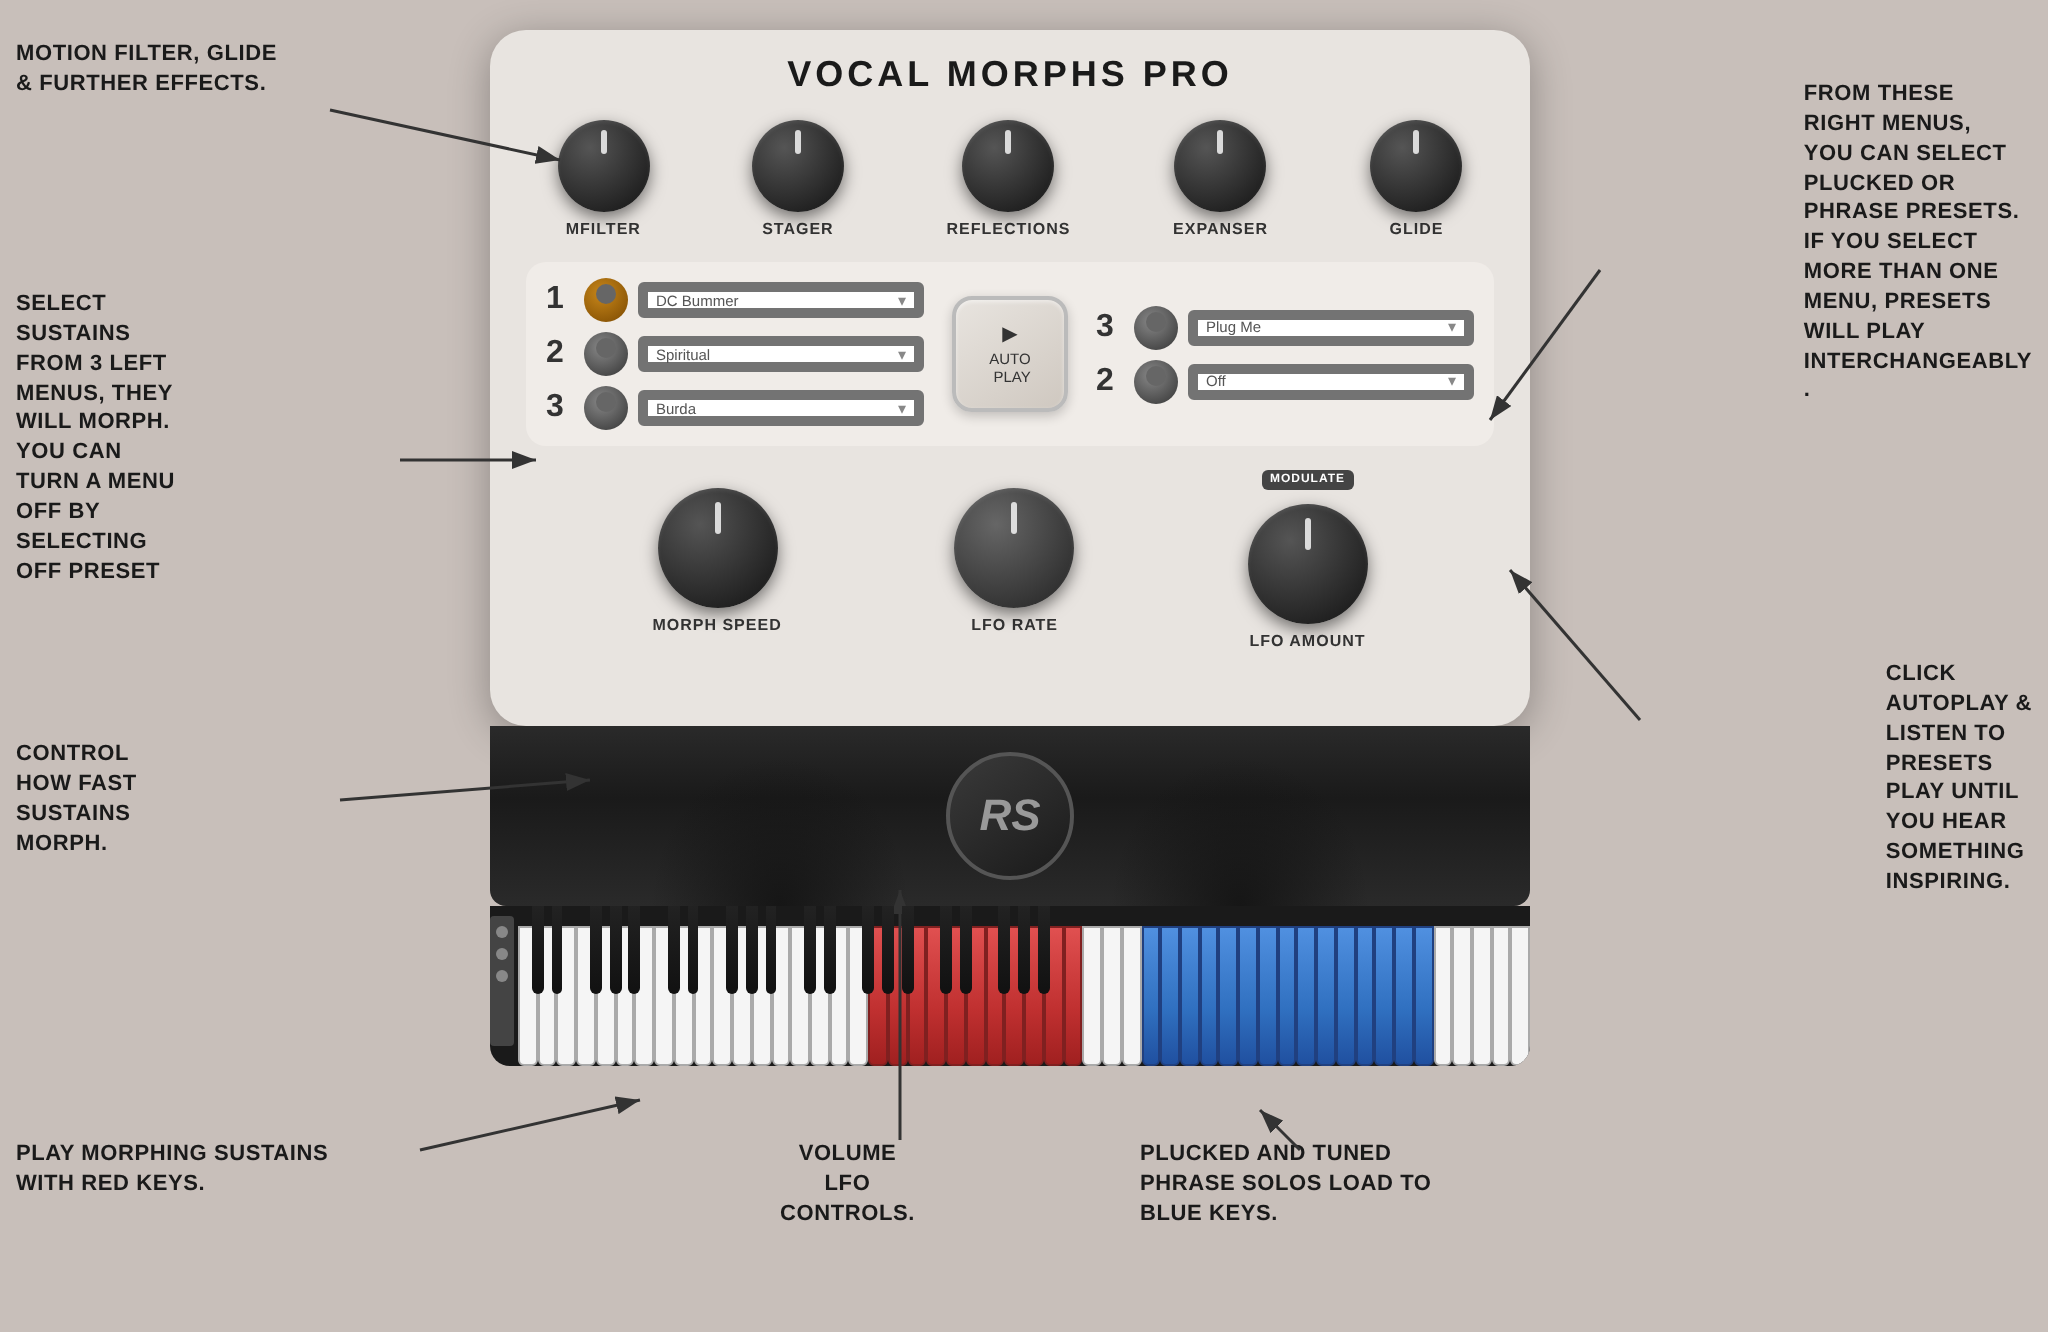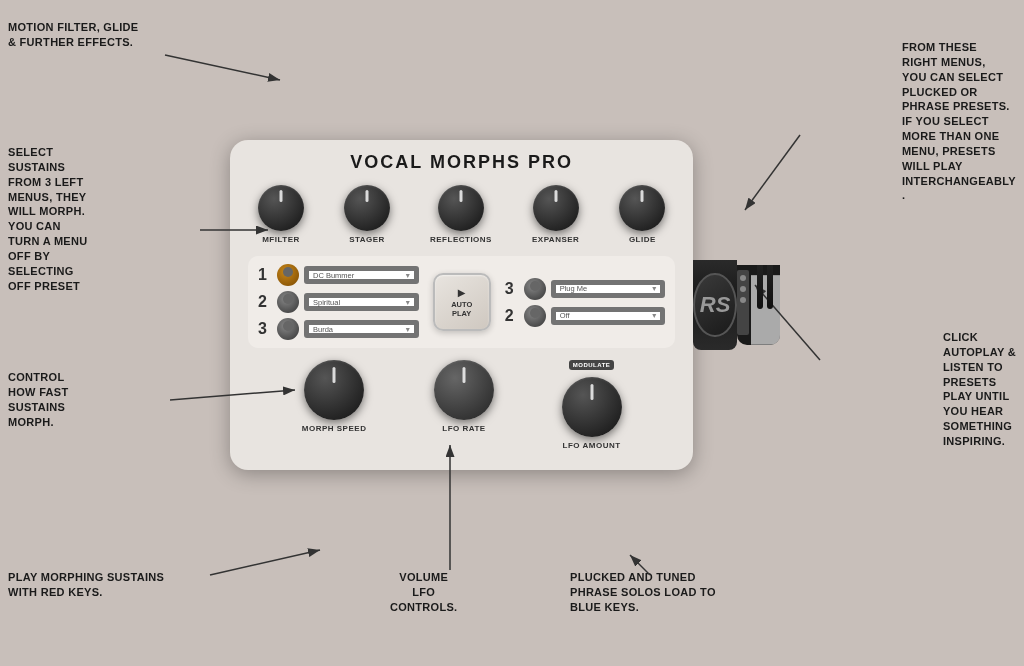--- a/index.html
+++ b/index.html
@@ -24,21 +24,21 @@
     }
 
     
     #plugin-wrapper {
       position: absolute;
       left: 230px;
       top: 15px;
       width: 550px;
       height: 580px;
       display: flex;
-      flex-direction: row;
+      flex-direction: column;
       align-items: center;
     }
 
     #plugin-body {
       width: 520px;
       background: #e8e4e0;
       border-radius: 18px;
       padding: 12px 18px 18px;
       box-shadow: 0 4px 20px rgba(0,0,0,0.3);
       position: relative;
@@ -229,39 +229,39 @@
       display: flex;
       flex-direction: column;
       align-items: center;
       justify-content: center;
       cursor: pointer;
       gap: 2px;
     }
 
     #autoplay-text {
       font-size: 7.5px;
-      font-weight: 700;
-      text-align: center;
+      font-weight: 400;
+      text-align: right;
       line-height: 1.2;
       color: #333;
       text-transform: uppercase;
     }
 
     .play-icon {
       font-size: 10px;
       color: #333;
     }
 
     
     #bottom-knobs {
       display: flex;
       justify-content: space-around;
-      align-items: flex-start;
+      align-items: center;
       padding: 0 20px;
-      margin-bottom: 2px;
+      margin-bottom: 20px;
     }
 
     .modulate-badge {
       background: #444;
       color: #fff;
       font-size: 6px;
       font-weight: 900;
       padding: 2px 4px;
       border-radius: 3px;
       text-transform: uppercase;

